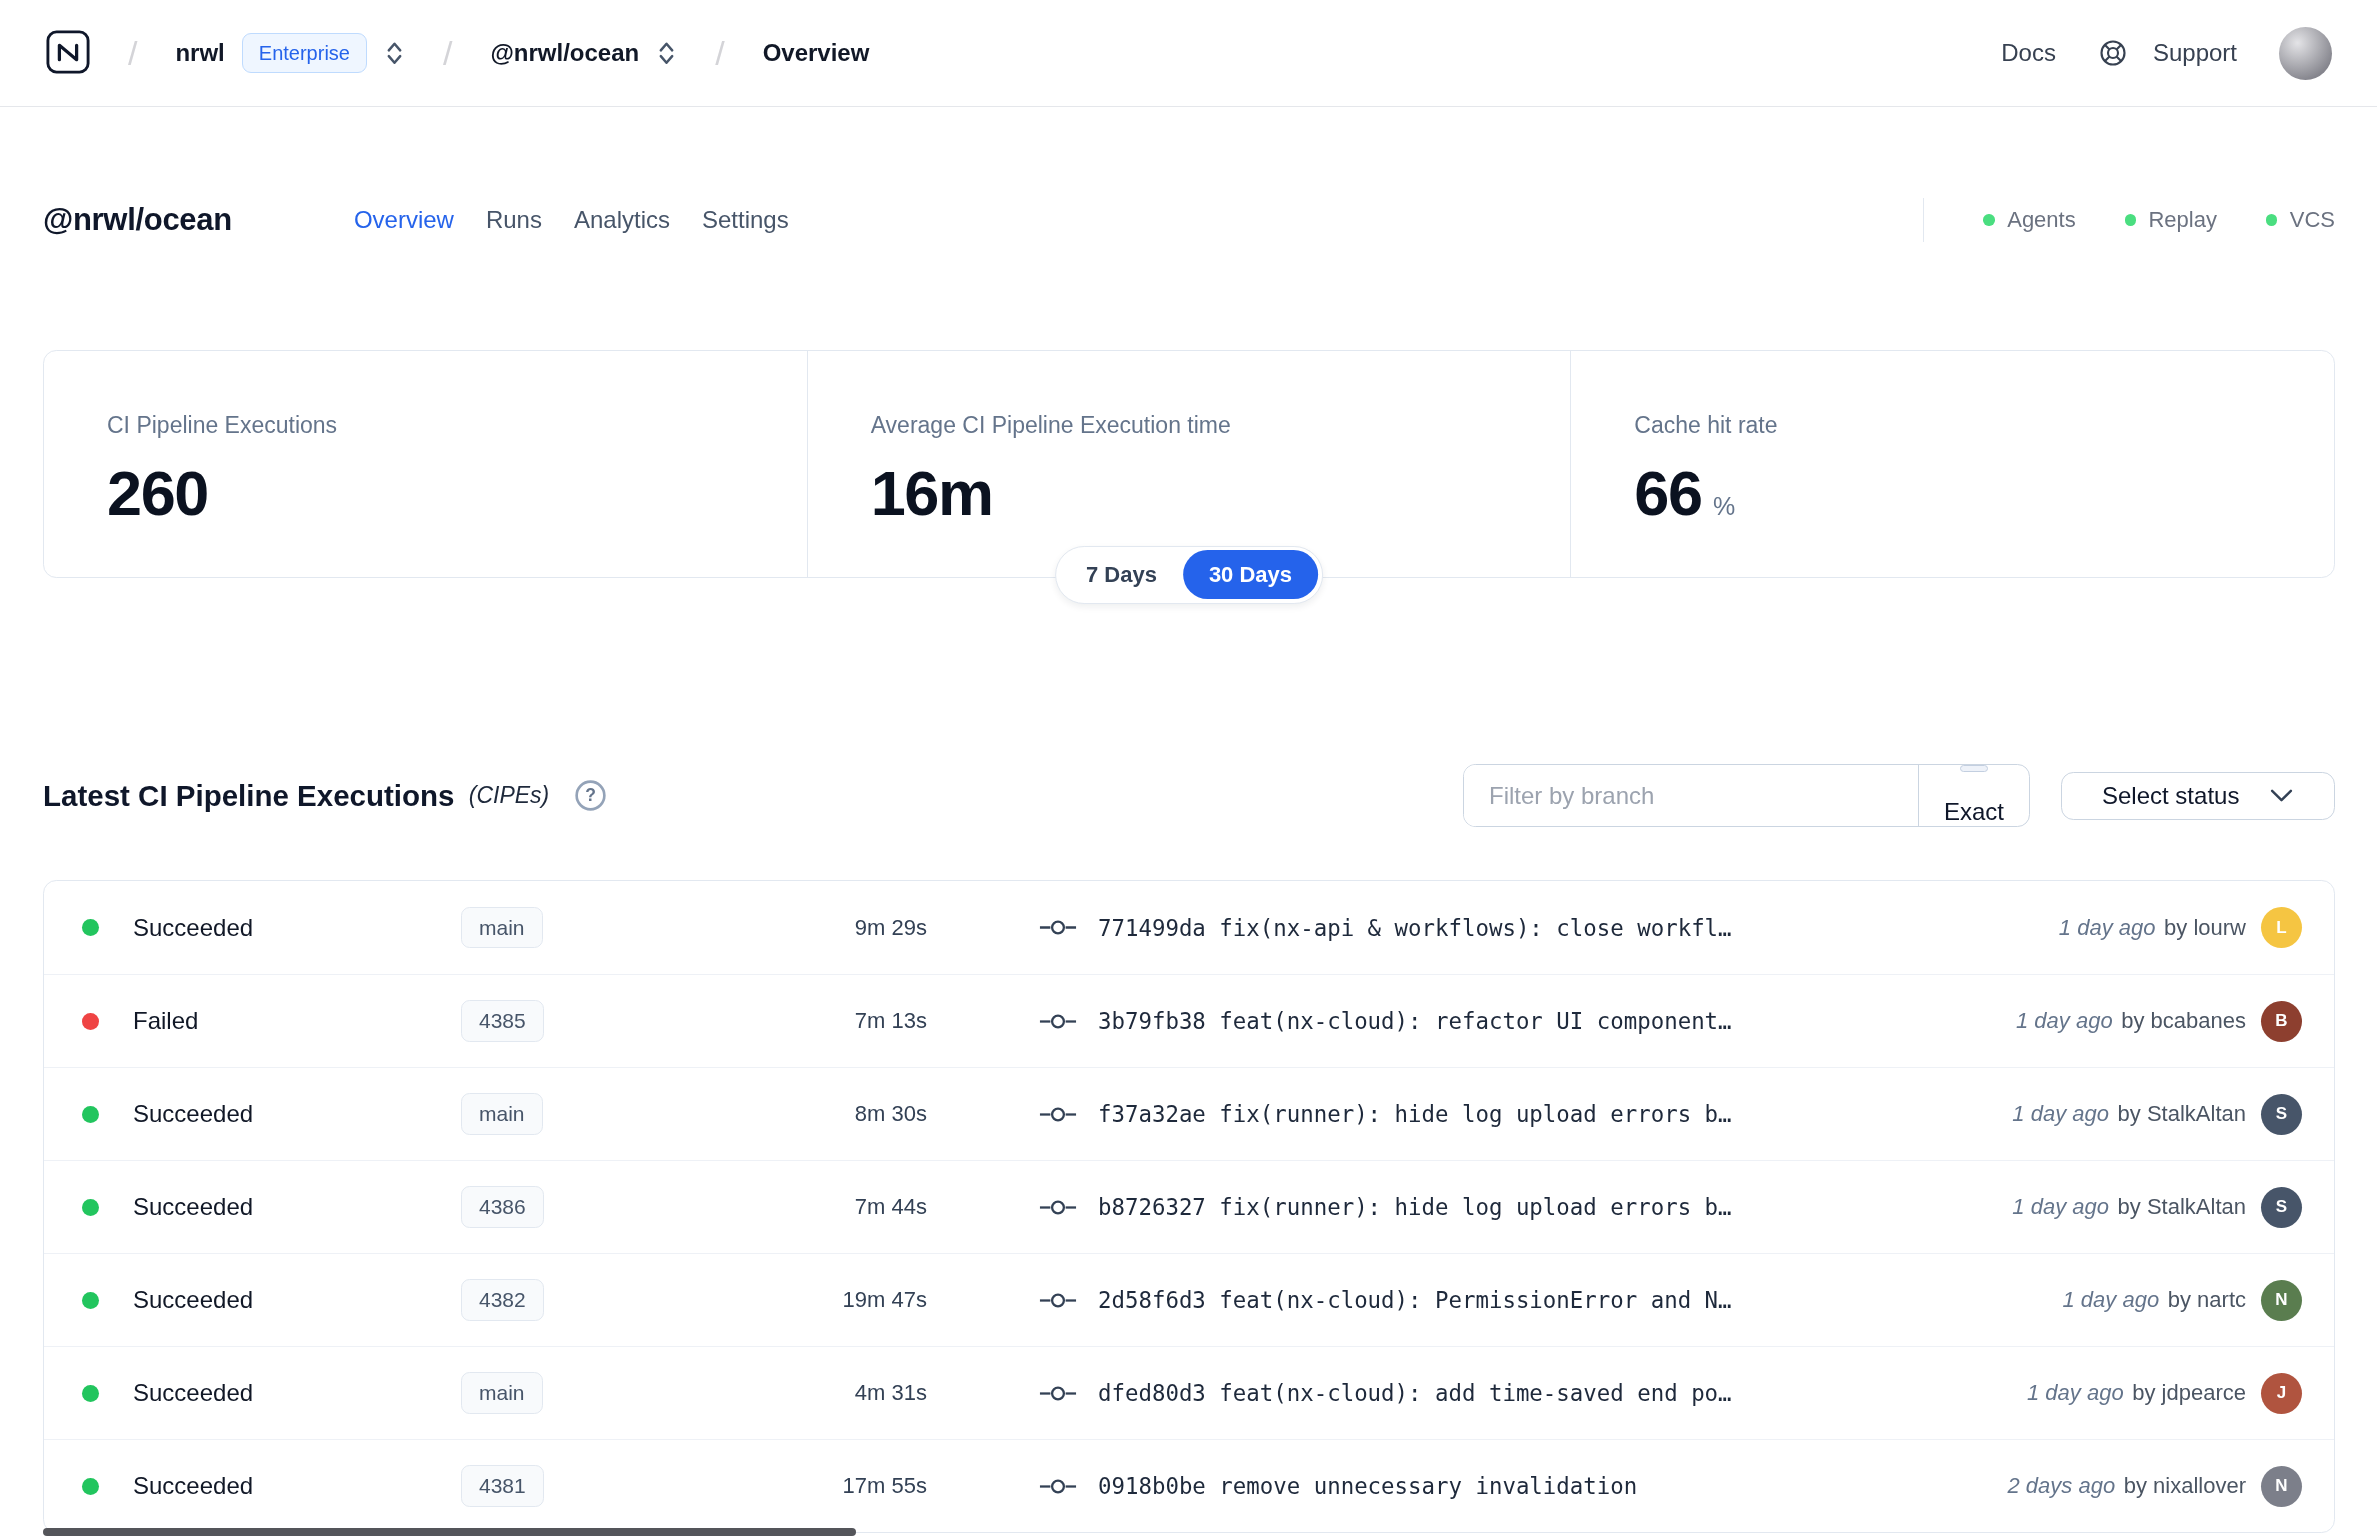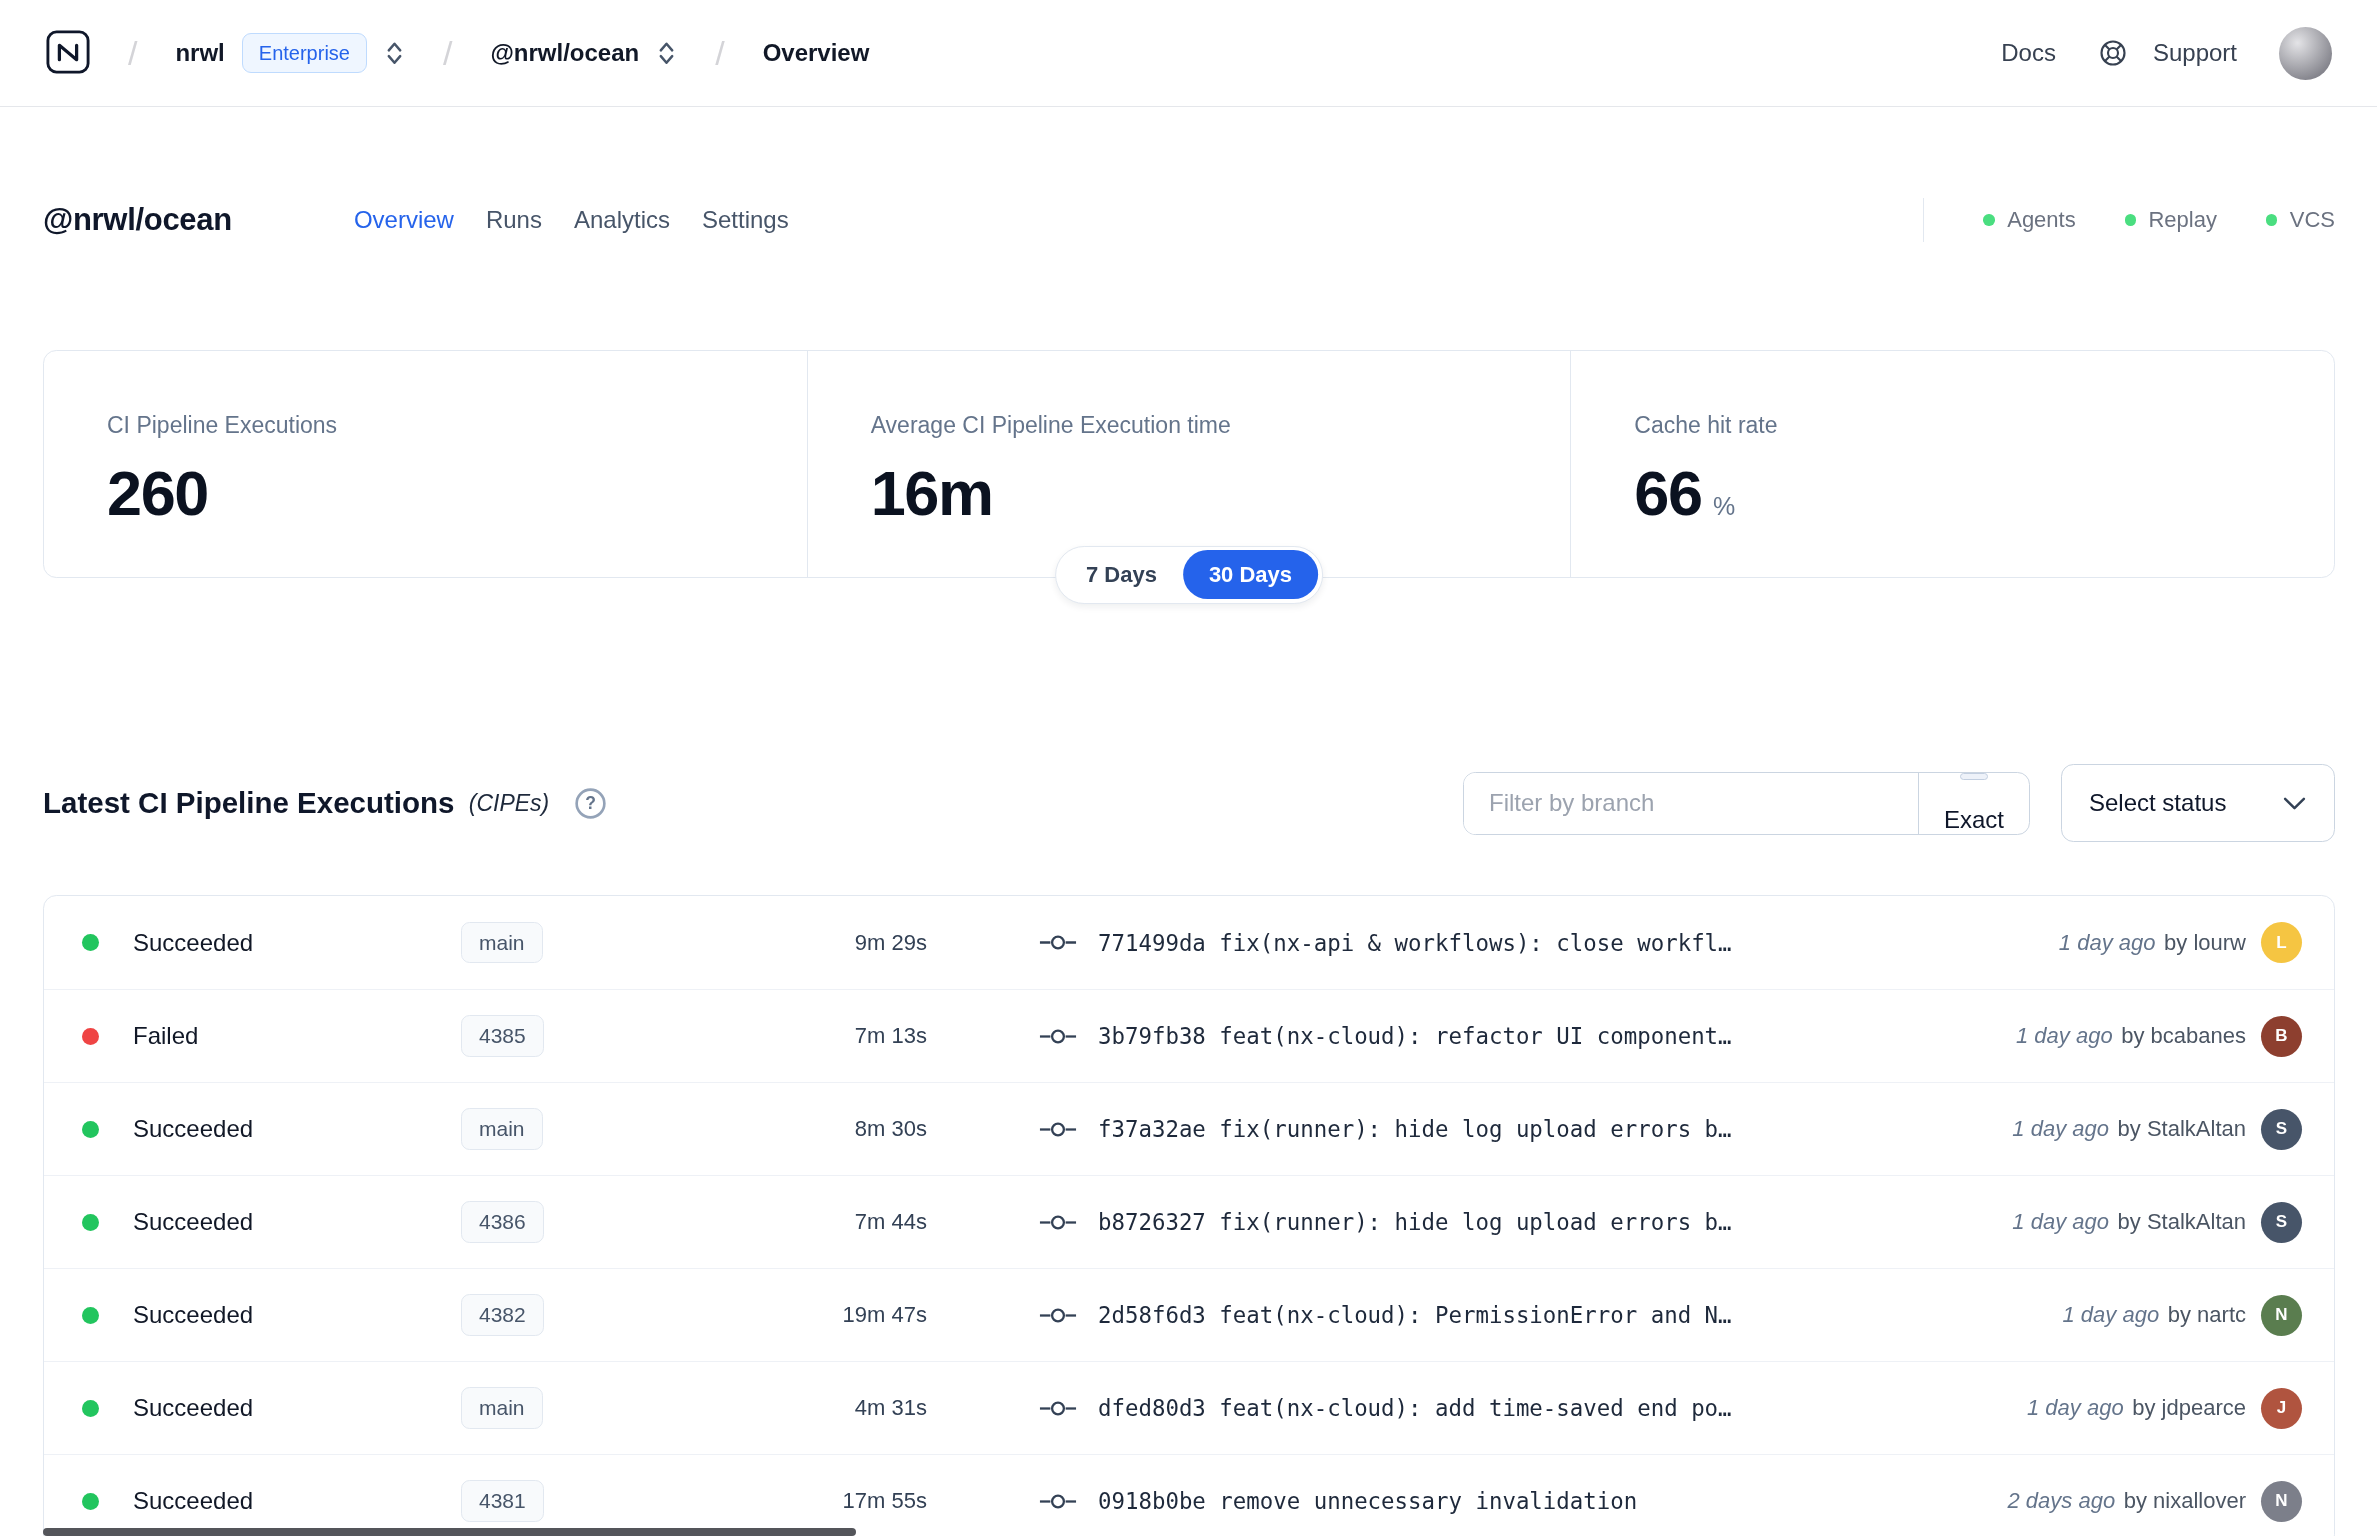--- a/index.html
+++ b/index.html
@@ -62,22 +62,22 @@
   .filter-group { display: flex; align-items: center; width: 567px; height: 63px;
     border: 1px solid #cbd5e1; border-radius: 12.4px; background: #fff; overflow: hidden; }
   .branch-input { flex: 1; min-width: 0; height: 100%; border: none; outline: none;
     padding: 0 25px; font-family: inherit; font-size: 24px; color: #0f172a; }
   .branch-input::placeholder { color: #9ca3af; }
   .exact-wrap { display: flex; align-items: center; gap: 26px; padding: 0 25px; height: 100%;
     border-left: 1px solid #cbd5e1; flex-direction: column; }
   .checkbox { width: 28.5px; height: 28.5px; border: 1.9px solid #c3cfe0; border-radius: 6.7px;
     background: #eef2f9; cursor: pointer; }
   .exact-label { font-size: 24px; color: #0f172a; }
-  .status-select { height: 78px; width: 274px; display: flex; align-items: center;
-    justify-content: space-between; padding: 0 27px; border: 1px solid #cbd5e1;
+  .status-select { height: 48px; width: 274px; display: flex; align-items: center;
+    justify-content: space-between; padding: 0 40px; border: 1px solid #cbd5e1;
     border-radius: 12.4px; background: #fff; font-family: inherit; font-size: 24px;
     color: #0f172a; cursor: pointer; }
 
   
   .cipe-table { margin-top: 53px; border: 1px solid #e2e8f0; border-radius: 13.3px;
     background: #fff; overflow: hidden; }
   .row { display: flex; align-items: center; height: 93px; cursor: pointer; }
   .row + .row { border-top: 1px solid #eef1f6; }
   .c-status { width: 417px; display: flex; align-items: center; gap: 34px; padding-left: 38px; }
   .status-dot { width: 17px; height: 17px; border-radius: 50%; flex: none; }

